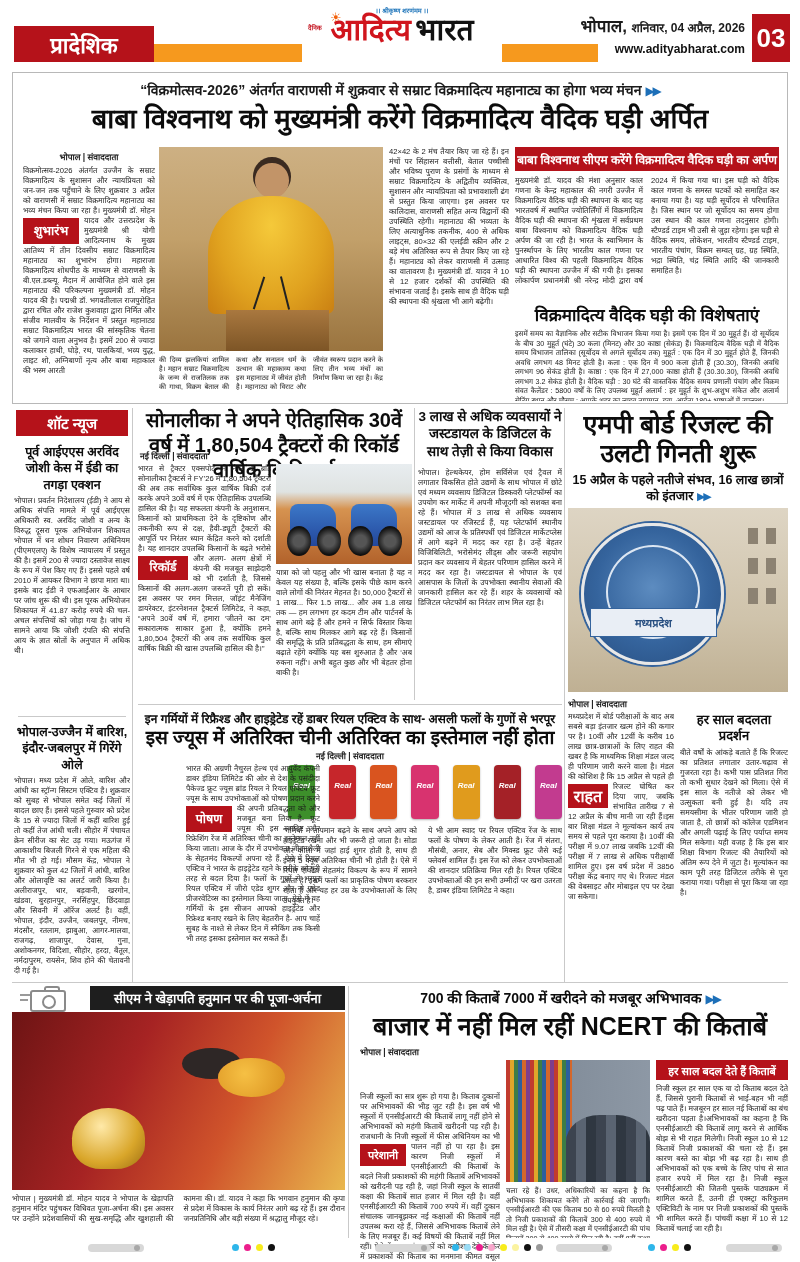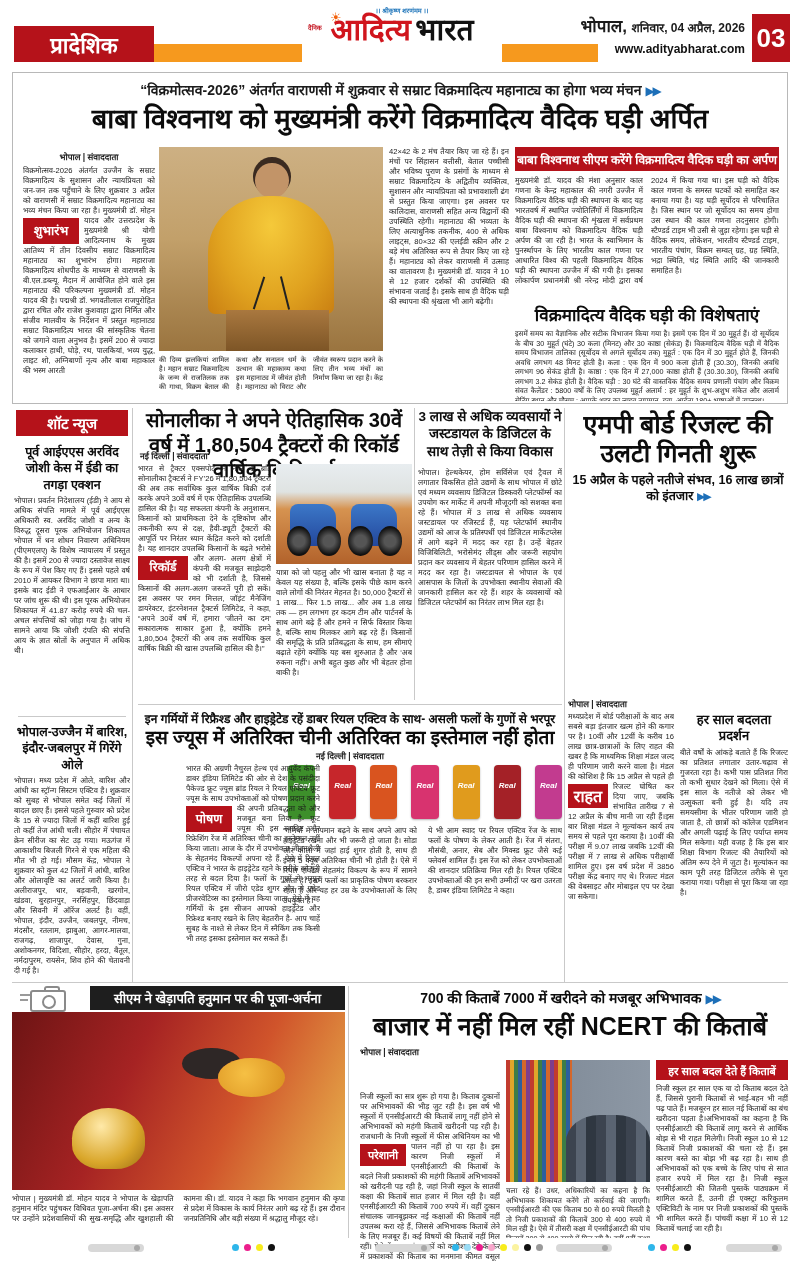--- a/index.html
+++ b/index.html
@@ -161,20 +161,32 @@
   <div class="abs bt" style="left:276px;top:568px;width:136px;height:132px;">यात्रा को जो पहलु और भी खास बनाता है यह न केवल यह संख्या है, बल्कि इसके पीछे काम करने वाले लोगों की निरंतर मेहनत है। 50,000 ट्रैक्टरों से 1 लाख... फिर 1.5 लाख... और अब 1.8 लाख तक — हम लगभग हर कदम टीम और पार्टनर्स के साथ आगे बढ़े हैं और हमने न सिर्फ विस्तार किया है, बल्कि साथ मिलकर आगे बढ़ रहे हैं। किसानों की समृद्धि के प्रति प्रतिबद्धता के साथ, हम सीमाएं बढ़ाते रहेंगे क्योंकि यह बस शुरुआत है और ‘अब रुकना नहीं’। अभी बहुत कुछ और भी बेहतर होना बाकी है।</div>
 
   <div class="abs center hl" style="left:418px;top:408px;width:144px;font-size:13.5px;line-height:1.28;">3 लाख से अधिक व्यवसायों ने जस्टडायल के डिजिटल के साथ तेज़ी से किया विकास</div>
   <div class="abs bt" style="left:418px;top:468px;width:144px;height:232px;">भोपाल। हेल्थकेयर, होम सर्विसेज एवं ट्रैवल में लगातार विकसित होते उद्यमों के साथ भोपाल में छोटे एवं मध्यम व्यवसाय डिजिटल डिस्कवरी प्लेटफॉर्म्स का उपयोग कर मार्केट में अपनी मौजूदगी को सशक्त बना रहे हैं। भोपाल में 3 लाख से अधिक व्यवसाय जस्टडायल पर रजिस्टर्ड हैं, यह प्लेटफॉर्म स्थानीय उद्यमों को आज के प्रतिस्पर्धी एवं डिजिटल मार्केटप्लेस में आगे बढ़ने में मदद कर रहा है। उन्हें बेहतर विजिबिलिटी, भरोसेमंद लीड्स और जरूरी सहयोग प्रदान कर व्यवसाय में बेहतर परिणाम हासिल करने में मदद कर रहा है। जस्टडायल से भोपाल के एवं आसपास के जिलों के उपभोक्ता स्थानीय सेवाओं की जानकारी हासिल कर रहे हैं। शहर के व्यवसायों को डिजिटल प्लेटफॉर्म का निरंतर लाभ मिल रहा है।</div>
 
   <div class="abs center hl" style="left:568px;top:410px;width:220px;font-size:25px;line-height:1.15;">एमपी बोर्ड रिजल्ट की उलटी गिनती शुरू</div>
   <div class="abs center hl" style="left:568px;top:472px;width:220px;font-size:12.5px;line-height:1.3;">
     <span>15 अप्रैल के पहले नतीजे संभव, 16 लाख छात्रों को इंतजार</span>
     <span class="arrow" style="font-size:11px;">▶▶</span>
   </div>
+  <div class="abs ph-board" style="left:568px;top:508px;width:220px;height:184px;">
+    <div class="bldg-win" style="right:12px;top:20px;"></div>
+      <div class="bldg-win" style="right:30px;top:20px;"></div>
+    <div class="bldg-win" style="right:12px;top:50px;"></div>
+      <div class="bldg-win" style="right:30px;top:50px;"></div>
+    <div class="bldg-win" style="right:12px;top:80px;"></div>
+      <div class="bldg-win" style="right:30px;top:80px;"></div>
+    <div class="seal">
+      <div class="seal-inner"></div>
+      <div class="seal-band">मध्यप्रदेश</div>
+    </div>
+  </div>
   <div class="abs byline" style="left:568px;top:698px;width:120px;">भोपाल | संवाददाता</div>
   <div class="abs bt" style="left:568px;top:712px;width:106px;height:266px;">
     <span>मध्यप्रदेश में बोर्ड परीक्षाओं के बाद अब सबसे बड़ा इंतजार खत्म होने की कगार पर है। 10वीं और 12वीं के करीब 16 लाख छात्र-छात्राओं के लिए राहत की खबर है कि माध्यमिक शिक्षा मंडल जल्द ही परिणाम जारी करने वाला है। मंडल की कोशिश है कि 15 अप्रैल से पहले ही रिजल्ट घोषित कर</span>
     <span class="float-label" style="width:40px;height:24px;font-size:16px;">राहत</span>
     <span>दिया जाए, जबकि संभावित तारीख 7 से 12 अप्रैल के बीच मानी जा रही हैं।इस बार शिक्षा मंडल ने मूल्यांकन कार्य तय समय से पहले पूरा कराया है। 10वीं की परीक्षा में 9.07 लाख जबकि 12वीं की परीक्षा में 7 लाख से अधिक परीक्षार्थी शामिल हुए। इस वर्ष प्रदेश में 3856 परीक्षा केंद्र बनाए गए थे। रिजल्ट मंडल की वेबसाइट और मोबाइल एप पर देखा जा सकेगा।</span>
   </div>
   <div class="abs hl" style="left:680px;top:712px;width:108px;font-size:13px;line-height:1.25;">हर साल बदलता प्रदर्शन</div>
   <div class="abs bt" style="left:680px;top:748px;width:108px;height:230px;">बीते वर्षों के आंकड़े बताते हैं कि रिजल्ट का प्रतिशत लगातार उतार-चढ़ाव से गुजरता रहा है। कभी पास प्रतिशत गिरा तो कभी सुधार देखने को मिला। ऐसे में इस साल के नतीजे को लेकर भी उत्सुकता बनी हुई है। यदि तय समयसीमा के भीतर परिणाम जारी हो जाता है, तो छात्रों को कॉलेज एडमिशन और अगली पढ़ाई के लिए पर्याप्त समय मिल सकेगा। यही वजह है कि इस बार शिक्षा विभाग रिजल्ट की तैयारियों को अंतिम रूप देने में जुटा है। मूल्यांकन का काम पूरी तरह डिजिटल तरीके से पूरा कराया गया। परीक्षा से पूरा किया जा रहा है।</div>
 
   <div class="abs center hl" style="left:138px;top:710px;width:424px;font-size:12px;">इन गर्मियों में रिफ्रैश्ड और हाइड्रेटेड रहें डाबर रियल एक्टिव के साथ- असली फलों के गुणों से भरपूर</div>

